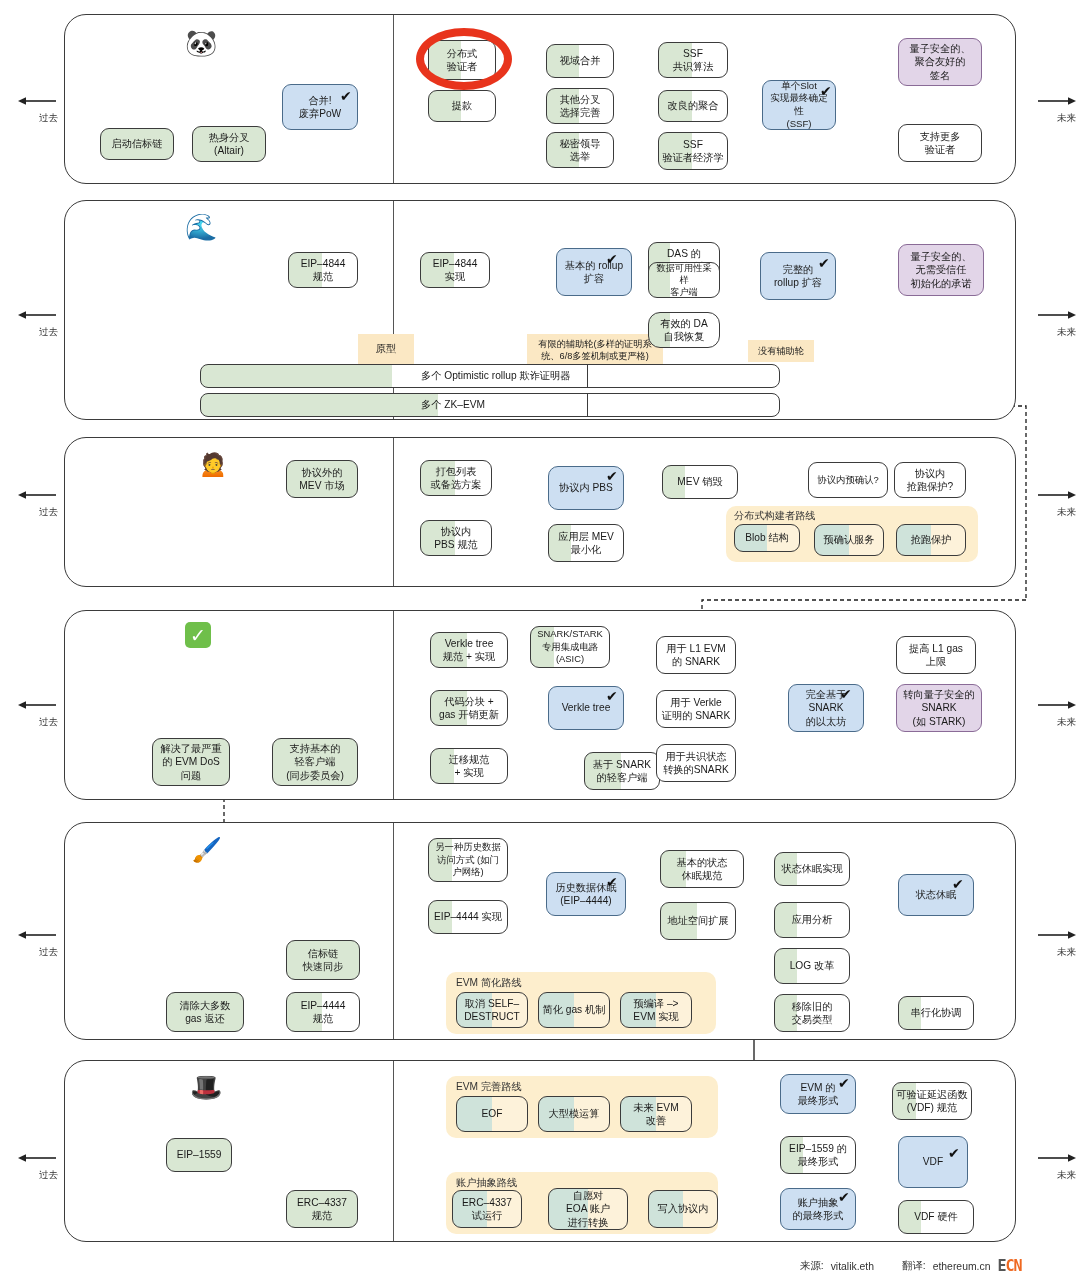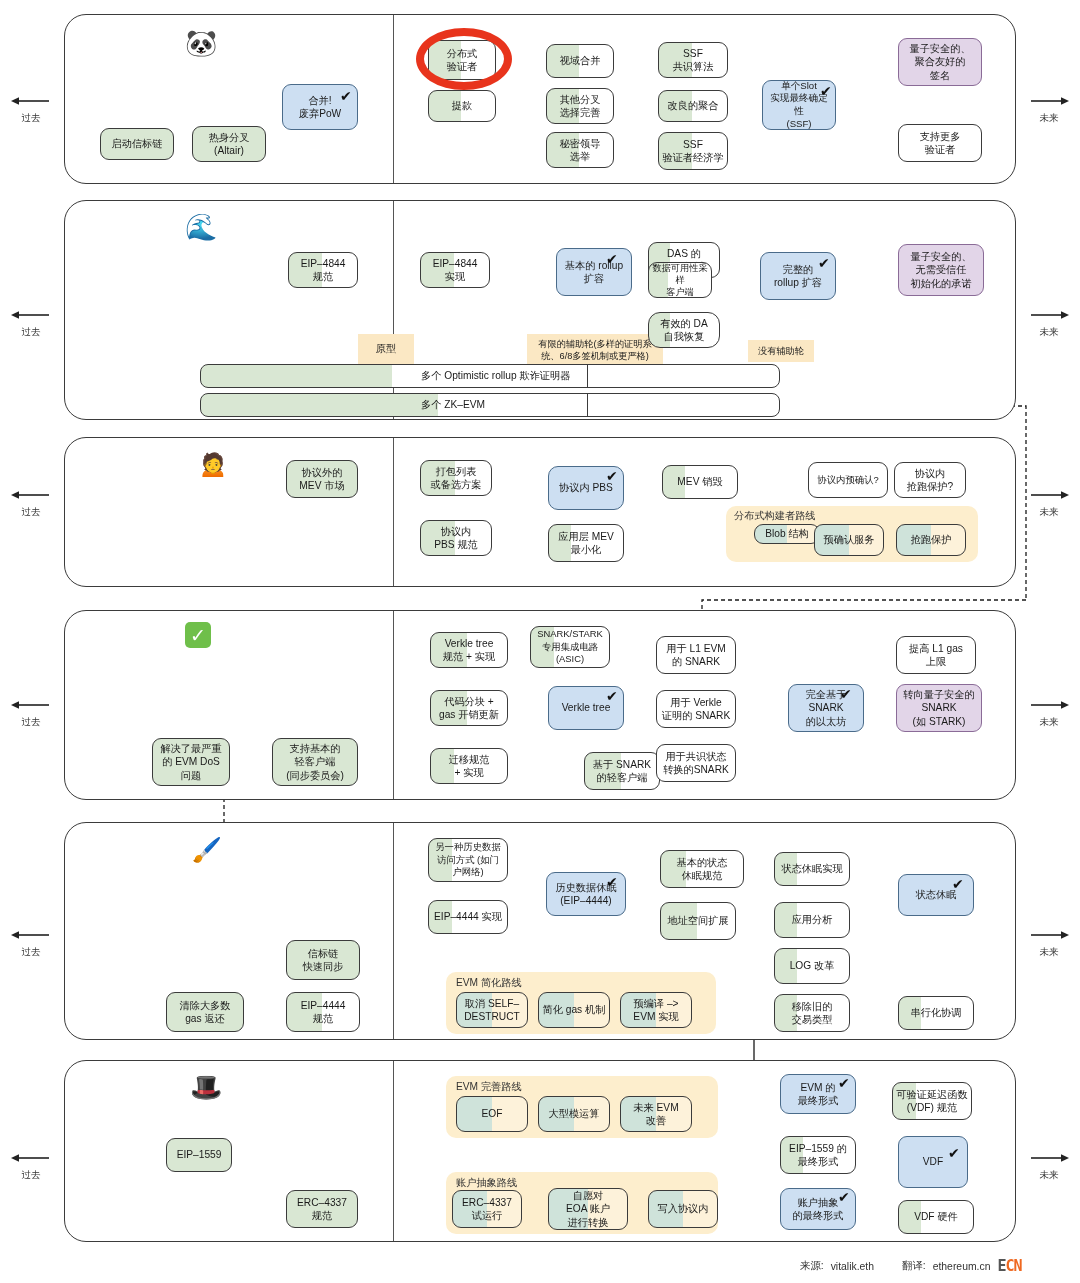--- a/index.html
+++ b/index.html
@@ -108,21 +108,21 @@
     font-size:10.2px;
     color:#333;
     z-index:5;
     white-space:nowrap;
   }
 
   
   .tl {
     position:absolute;
     width:54px;
-    text-align:center;
+    text-align:right;
     z-index:5;
   }
   .tl .txt { font-size:9.5px; color:#333; margin-top:1px; }
 
   
   .redring {
     position:absolute;
     border:8px solid #e8341c;
     border-radius:50%;
     z-index:8;
@@ -374,21 +374,21 @@
   <div class="node green" style="left:288px;top:252px;width:70px;height:36px;">EIP–4844
 规范</div>
   <div class="node green" style="left:420px;top:252px;width:70px;height:36px;">EIP–4844
 实现</div>
   <div class="node blue" style="left:548px;top:248px;width:76px;height:48px;margin-left:8px;">基本的 rollup
 扩容</div>
   <div class="tick" style="left:606px;top:252px;">✔</div>
 
   <div class="node green-30" style="left:648px;top:242px;width:72px;height:36px;">DAS 的
 P2P 设计</div>
-  <div class="node green-30" style="left:648px;top:262px;width:64px;height:36px;font-size:9.2px;">数据可用性采样
+  <div class="node green-30" style="left:648px;top:262px;width:72px;height:36px;font-size:9.2px;">数据可用性采样
 客户端</div>
   <div class="node green-30" style="left:648px;top:312px;width:72px;height:36px;border-radius:12px;">有效的 DA
 自我恢复</div>
   <div class="node blue" style="left:760px;top:252px;width:76px;height:48px;">完整的
 rollup 扩容</div>
   <div class="tick" style="left:818px;top:256px;">✔</div>
 
   <div class="node purple" style="left:898px;top:244px;width:86px;height:52px;">量子安全的、
 无需受信任
 初始化的承诺</div>
@@ -426,21 +426,21 @@
   <div class="tick" style="left:606px;top:469px;">✔</div>
   <div class="node green-30" style="left:548px;top:524px;width:76px;height:38px;">应用层 MEV
 最小化</div>
   <div class="node green-30" style="left:662px;top:465px;width:76px;height:34px;">MEV 销毁</div>
   <div class="node plain" style="left:808px;top:462px;width:80px;height:36px;font-size:9.4px;">协议内预确认?</div>
   <div class="node plain" style="left:894px;top:462px;width:72px;height:36px;">协议内
 抢跑保护?</div>
 
   <div class="group-box" style="left:726px;top:506px;width:252px;height:56px;"></div>
   <div class="group-label" style="left:734px;top:509px;">分布式构建者路线</div>
-  <div class="node tealish" style="left:734px;top:524px;width:66px;height:20px;margin-left:20px;">Blob 结构</div>
+  <div class="node tealish" style="left:734px;top:524px;width:66px;height:28px;">Blob 结构</div>
   <div class="node tealish" style="left:814px;top:524px;width:70px;height:32px;">预确认服务</div>
   <div class="node tealish" style="left:896px;top:524px;width:70px;height:32px;">抢跑保护</div>
 
   <div class="section" style="left:64px;top:610px;width:952px;height:190px;">
     <div class="divider" style="left:328px;"></div>
   </div>
   <div class="sec-title" style="left:84px;top:622px;width:150px;">The Verge</div>
   <div class="sec-title" style="left:84px;top:640px;width:150px;">(边界)</div>
   <div class="em-check" style="left:185px;top:622px;">
     <div class="checkbox-green">✓</div>

